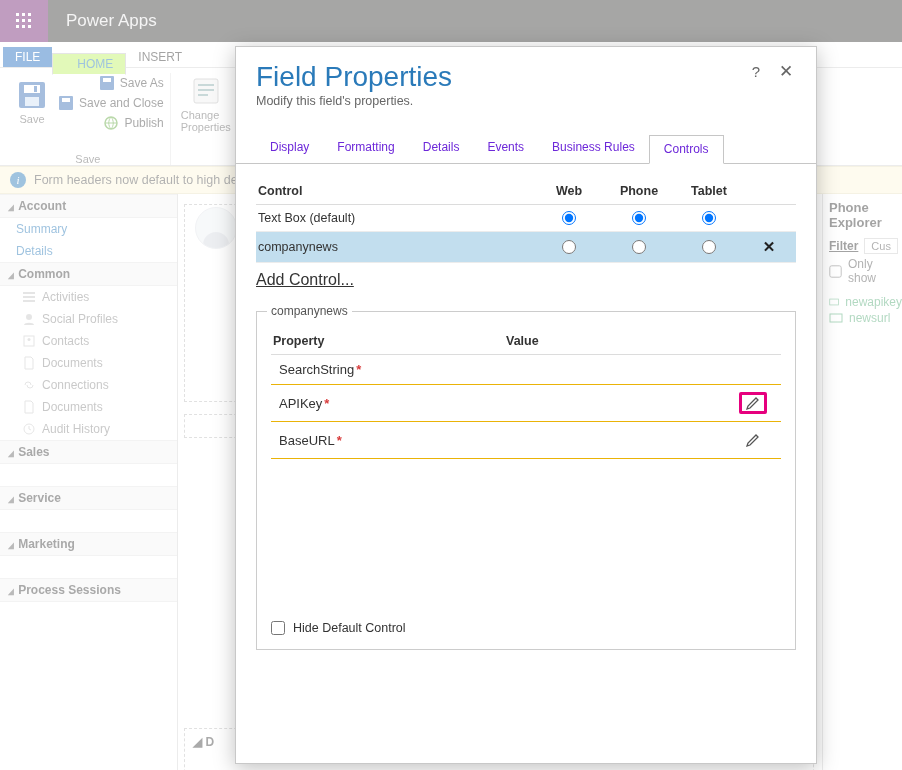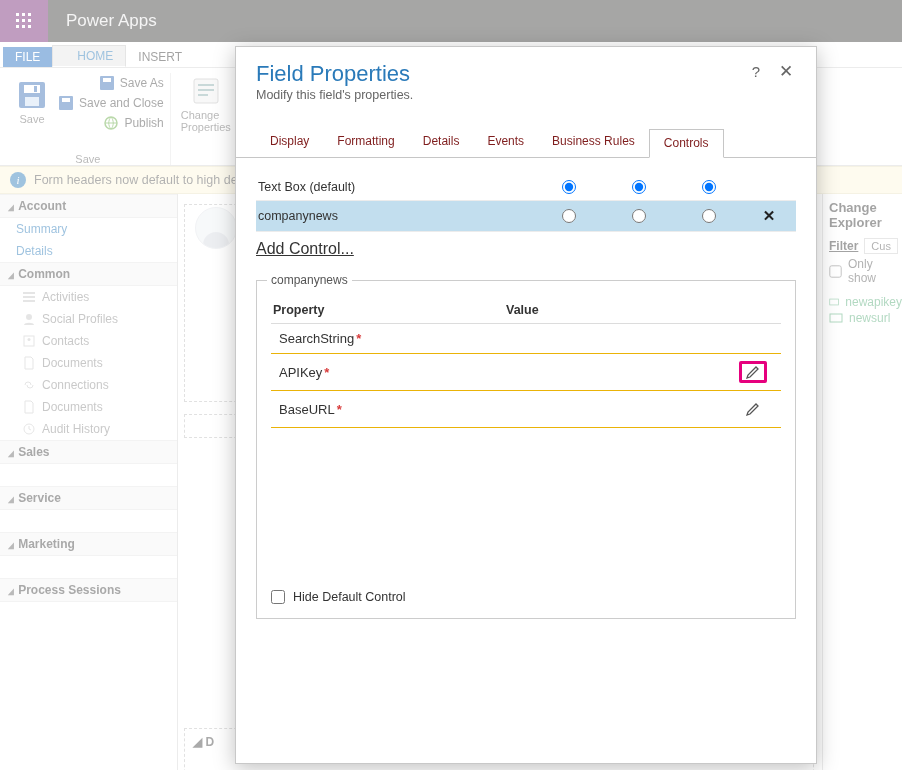--- a/index.html
+++ b/index.html
@@ -8,21 +8,21 @@
 
 .titlebar { height: 42px; background: #3b3a39; color: #fff; display: flex; align-items: center; }
 .waffle { width: 48px; height: 42px; background: #742774; display: flex; align-items: center; justify-content: center; }
 .waffle svg { width: 16px; height: 16px; }
 .apptitle { margin-left: 18px; font-size: 17px; font-weight: 400; color: #e8e8e8; }
 
 
 .ribbon-tabs { height: 26px; display: flex; align-items: flex-end; background: #fff; border-bottom: 1px solid #d6d6d6; padding-left: 3px; padding-top: 4px;}
 .ribbon-tabs .tab { padding: 3px 12px; font-size: 12px; color: #333; cursor: pointer; }
 .ribbon-tabs .file { background: #1f6cbf; color: #fff; text-align: center; }
-.ribbon-tabs .active { border: 1px solid #c6c6c6; border-bottom: 1px solid #fff; color: #2a7ab9; position: relative; top: 0; background:#e5e5e5;padding-left:24px;}
+.ribbon-tabs .active { border: 1px solid #c6c6c6; border-bottom: 1px solid #fff; color: #2a7ab9; position: relative; top: 8px; background:#bef264;padding-left:24px;}
 .ribbon-body { height: 98px; background: #fff; display: flex; gap: 0; padding: 5px 6px 0 6px; border-bottom: 1px solid #d6d6d6; }
 .ribbon-group { display:flex; flex-direction: column; align-items: center; justify-content: space-between; padding: 0 6px; border-right: 1px solid #e5e5e5; height: 92px; }
 .ribbon-save { display:flex; flex-direction: column; align-items:center; justify-content:center; padding: 2px 4px; }
 .save-icon { width:32px; height:32px; }
 .ribbon-label { font-size:11px; color:#666; margin-top:2px;}
 .ribbon-links { display:flex; flex-direction:column; gap:4px; justify-content:flex-start; padding-top:2px;align-items:flex-end;}
 .ribbon-link { display:flex; align-items:center; gap:5px; font-size:12px; color:#444; cursor:pointer;}
 .small-icon { width:16px; height:16px; display:inline-flex; align-items:center; justify-content:center;}
 .caption { font-size: 11px; color:#666; text-align:center; width:100%; margin-top:2px;}
 
@@ -52,26 +52,26 @@
 .rp-row input[type=checkbox]{ transform:scale(.95);}
 .rp-field { display:flex; align-items:center; gap:6px; padding:1px 0; color:#5a7; font-size:12px;}
 .rp-field svg{width:14px;height:14px; color:#5a7;}
 
 
 .dim { position:absolute; inset:0; background:rgba(255,255,255,.55); pointer-events:none; }
 
 
 .modal { position:absolute; left:235px; top:46px; width:582px; height:718px; background:#fff; border:1px solid #c8c8c8; box-shadow:0 4px 20px rgba(0,0,0,.25); display:flex; flex-direction:column; }
 .modal-head { padding:14px 20px 8px 20px; display:flex; align-items:flex-start; }
-.modal-title { font-size:22px; color:#2a7ab9; font-weight:400; }
+.modal-title { font-size:28px; color:#2a7ab9; font-weight:400; }
 .modal-sub { font-size:12.5px; color:#666; margin-top:1px;}
 .modal-head .spacer{flex:1;}
 .modal-iconbtn { width:20px; height:20px; color:#666; cursor:pointer; display:flex; align-items:center; justify-content:center; font-size:15px; margin-left:10px;}
 .modal-tabs { display:flex; padding:18px 20px 0 20px; border-bottom:1px solid #c6c6c6; }
-.modal-tabs .mtab { padding:6px 14px 7px; font-size:12px; color:#7f1d1d; cursor:pointer; position:relative;}
+.modal-tabs .mtab { padding:6px 14px 7px; font-size:12px; color:#6d28d9; cursor:pointer; position:relative;}
 .modal-tabs .mtab.active { border:1px solid #c6c6c6; border-bottom:1px solid #fff; top:1px; background:#fff;}
 .modal-body { flex:1; padding:16px 20px 10px 20px; overflow:auto; }
 
 .ctrl-table { width:100%; font-size:12.5px; }
 .ctrl-head { display:grid; grid-template-columns: 1fr 70px 70px 70px 50px; padding:4px 2px 6px; border-bottom:1px solid #dcdcdc; font-weight:600; color:#333;}
 .ctrl-row { display:grid; grid-template-columns: 1fr 70px 70px 70px 50px; align-items:center; padding:6px 2px; border-bottom:1px solid #ececec;}
 .ctrl-row.selected{ background:#c2deee; }
 .ctrl-row .radio { display:flex; justify-content:center;}
 .ctrl-row input[type=radio]{ width:14px; height:14px;}
 .xbtn { display:flex; justify-content:center; font-weight:700; color:#222; cursor:pointer; font-size:15px;}
@@ -261,21 +261,21 @@
         <div class="avatar-ph"></div>
       </div>
       <div class="dashed-box" style="left:0; top:210px; width:630px; height:24px;"></div>
       <div class="dashed-box" style="left:0; top:524px; width:630px; height:60px; border-bottom:none;">
         <div style="padding:6px 8px;" class="section-toggle">◢  D</div>
       </div>
     </div>
   </div>
 
   <div class="rightpanel">
-    <h4>Change Explorer</h4>
+    <h4>Phone Explorer</h4>
     <div class="rp-row">
       <span class="rp-label">Filter</span>
       <span style="border:1px solid #ccc; padding:1px 6px; font-size:11px;">Cus</span>
     </div>
     <div class="rp-row">
         <input type="checkbox" style="">
         <span>Only show</span>
       </div>
     <div style="height:6px;"></div>
     <div class="rp-field">
@@ -314,20 +314,27 @@
     <div class="mtab">Display</div>
     <div class="mtab">Formatting</div>
     <div class="mtab">Details</div>
     <div class="mtab">Events</div>
     <div class="mtab">Business Rules</div>
     <div class="mtab active">Controls</div>
   </div>
 
   <div class="modal-body">
     <div class="ctrl-table">
+      <div class="ctrl-head">
+        <div>Control</div>
+        <div style="text-align:center;">Web</div>
+        <div style="text-align:center;">Phone</div>
+        <div style="text-align:center;">Tablet</div>
+        <div></div>
+      </div>
       <div class="ctrl-row">
         <div>Text Box (default)</div>
         <div class="radio">
             <input type="radio" name="web" checked="" style="">
           </div>
         <div class="radio">
             <input type="radio" name="phone" checked="" style="">
           </div>
         <div class="radio">
             <input type="radio" name="tablet" checked="" style="">

